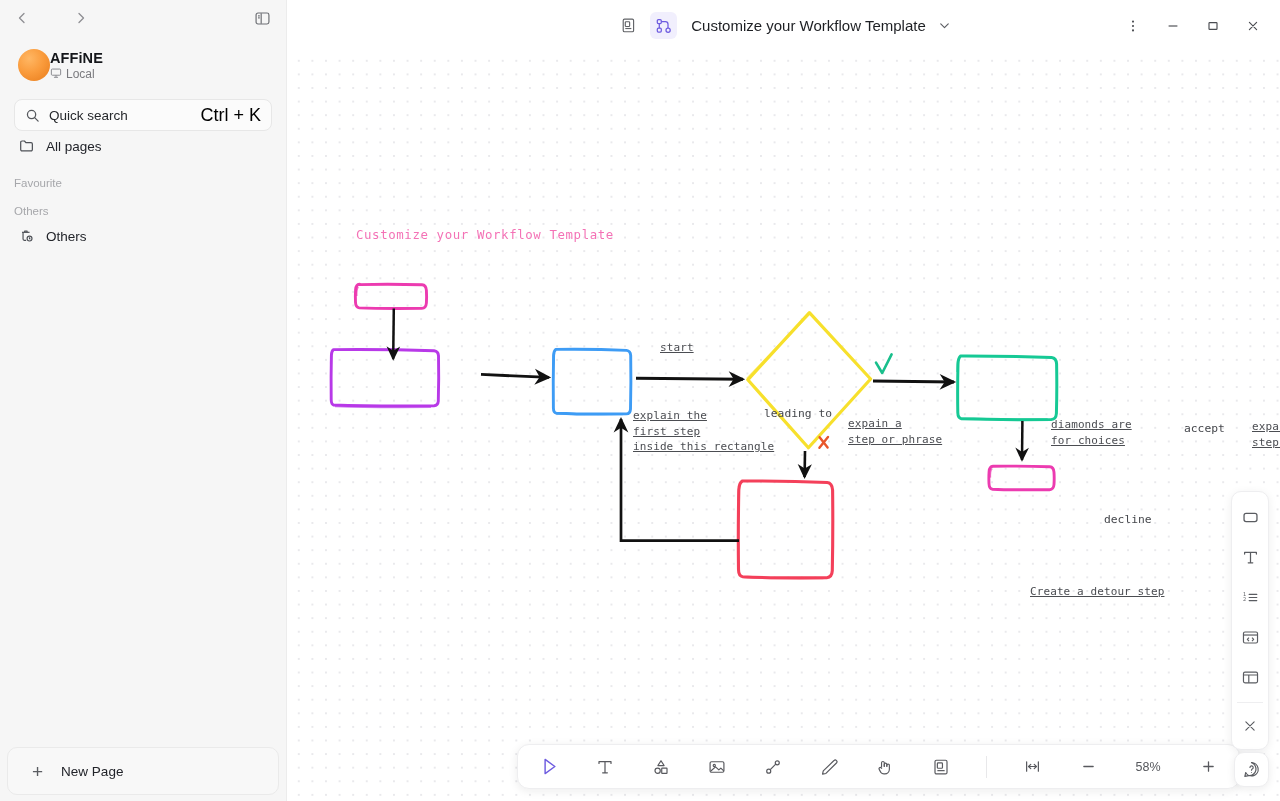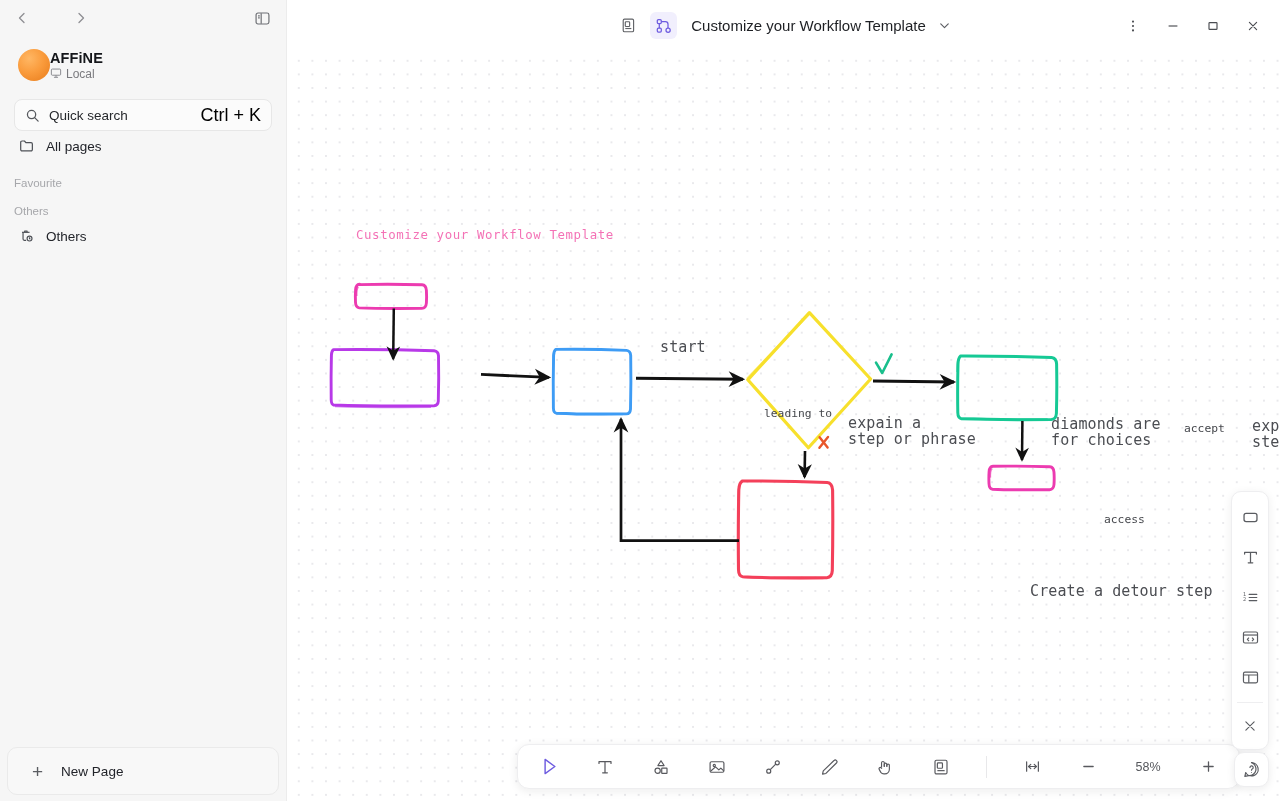--- a/index.html
+++ b/index.html
@@ -132,22 +132,23 @@
     overflow: hidden;
   }
   #svg-layer { position:absolute; left:0; top:0; width:993px; height:750px; }
 
   .node-text {
     position: absolute;
     font-family: "DejaVu Sans Mono", monospace;
     color: #4b4d52;
     white-space: pre;
     line-height: 15.5px;
-    font-size: 15px;
+    font-size: 11px;
     letter-spacing: .1px;
+    text-decoration: underline;
   }
   .edge-label {
     position:absolute;
     font-family: "DejaVu Sans Mono", monospace;
     font-size: 11.3px; color: #45474c; white-space: pre;
   }
   .canvas-title {
     position: absolute;
     font-family: "DejaVu Sans Mono", monospace;
     font-size: 12.4px;
@@ -428,32 +429,35 @@
 
         <g>
           <path d="M589 311.6 L595.2 322 L604.6 303.4" fill="none" stroke="#19bf8c" stroke-width="2.6" stroke-linecap="round" stroke-linejoin="round"></path>
         </g>
         <g>
           <path d="M532.6 386.2 L540.6 396.6 M541 386 L532.4 396.8" fill="none" stroke="#e8562b" stroke-width="2.4" stroke-linecap="round"></path>
         </g>
       </svg>
 
       <div class="node-text" style="left:373px; top:289px;">start</div>
+      <div class="node-text" style="left:346px; top:357px;">explain the
+first step
+inside this rectangle</div>
       <div class="node-text" style="left:561px; top:365px;">expain a
 step or phrase</div>
       <div class="node-text" style="left:764px; top:366px;">diamonds are
 for choices</div>
       <div class="node-text" style="left:965px; top:368px;">expain a
 step or phrase</div>
 
       <div class="node-text" style="left:743px; top:533px;">Create a detour step</div>
 
       <div class="edge-label" style="left:477px; top:356px;">leading to</div>
       <div class="edge-label" style="left:897px; top:371px;">accept</div>
-      <div class="edge-label" style="left:817px; top:462px;">access</div>
+      <div class="edge-label" style="left:817px; top:462px;">decline</div>
 
       <div id="bottom-toolbar">
         <div class="tb-btn active">
           <svg width="21" height="21" viewBox="0 0 22 22" fill="none" stroke="currentColor" stroke-width="1.5" stroke-linejoin="round">
             <path d="M6.4 3.6 L16.6 11 L6.4 18.4 Z"></path>
           </svg>
         </div>
         <div class="tb-btn">
           <svg width="20" height="20" viewBox="0 0 22 22" fill="none" stroke="currentColor" stroke-width="1.35" stroke-linecap="round">
             <path d="M4.4 5.2h13.2M11 5.2v12.2M8.4 17.4h5.2M4.4 5.2v1.9M17.6 5.2v1.9"></path>

